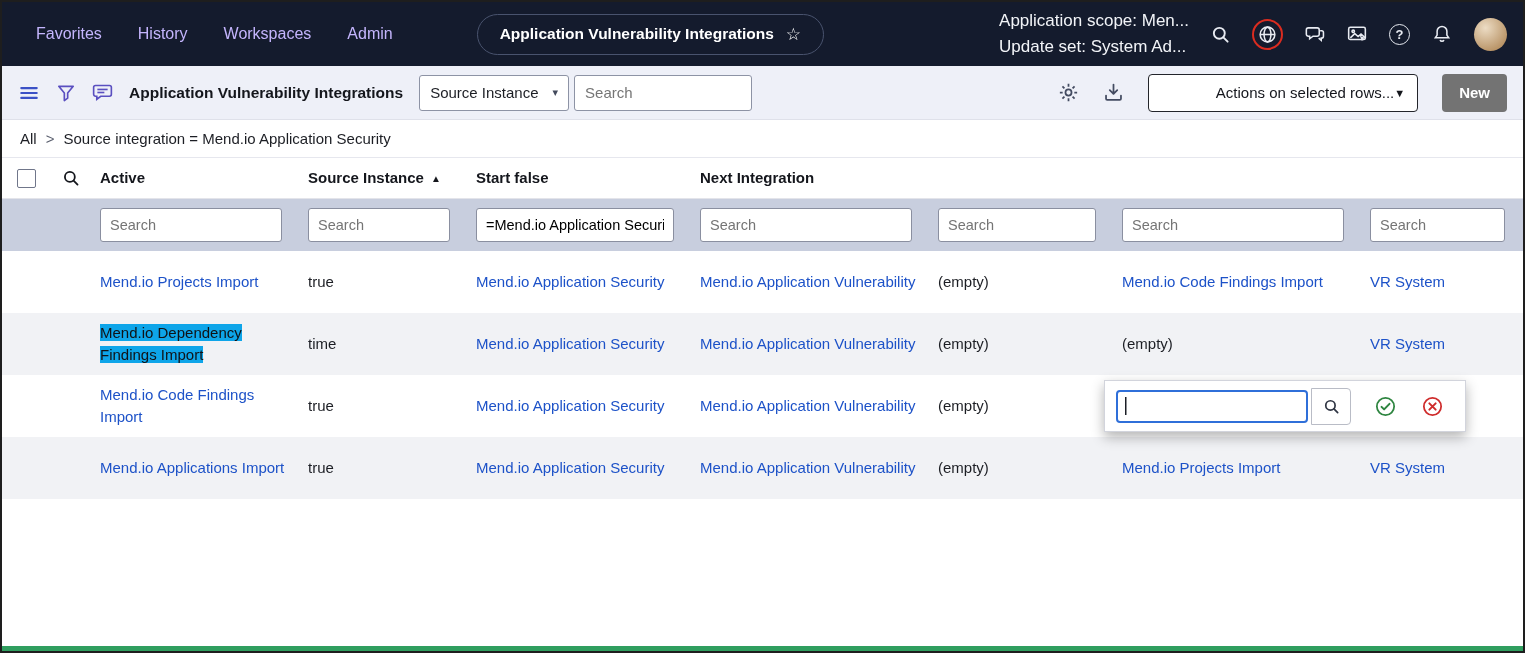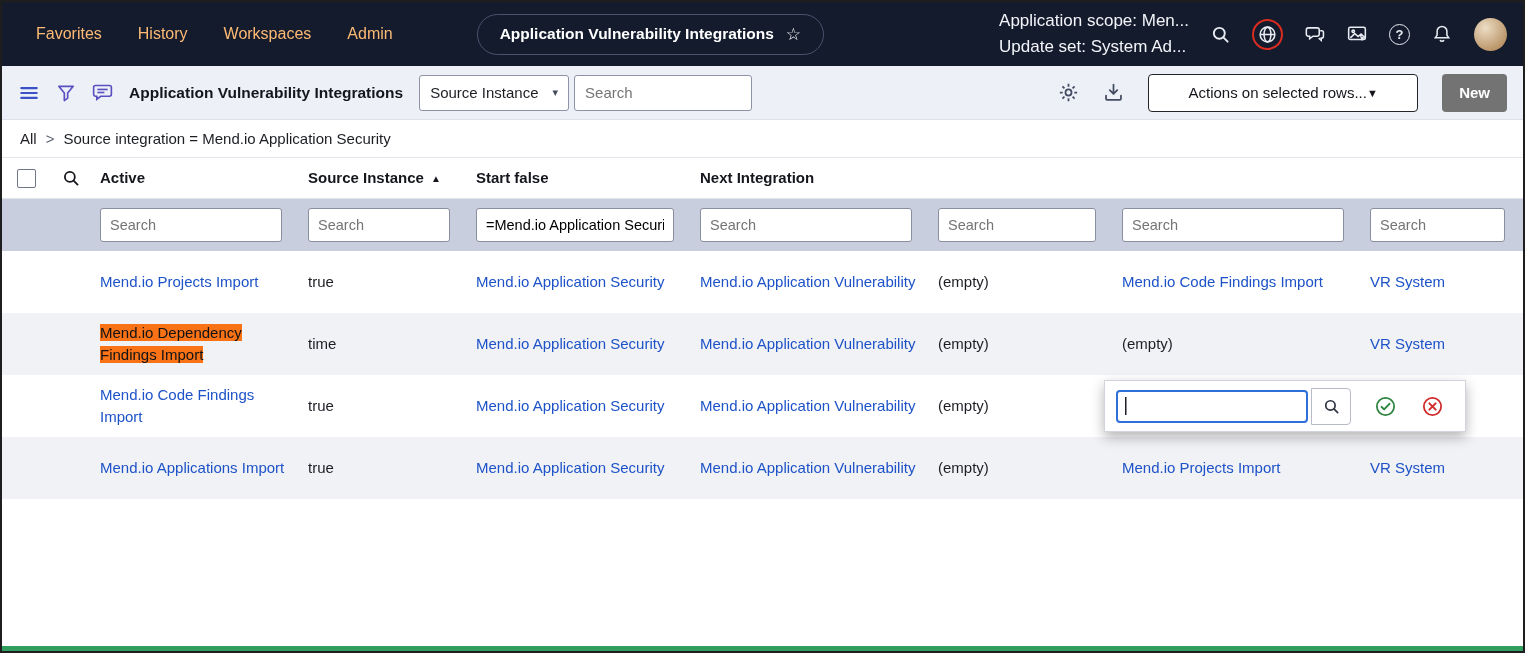--- a/index.html
+++ b/index.html
@@ -1,21 +1,21 @@
 <!DOCTYPE html>
 <html><head>
 <meta charset="utf-8">
 <style>
   html,body{margin:0;padding:0;background:#e8e8e8;}
   .page{position:relative;width:1525px;height:653px;background:#fff;border:2px solid #1e1e1e;
         box-sizing:border-box;font-family:"Liberation Sans",sans-serif;overflow:hidden;}
 
   
   .topnav{height:64px;background:#141b2d;display:flex;align-items:center;color:#fff;padding:0 16px;box-sizing:border-box;}
-  .nav-item{padding:10px 18px;font-size:16px;font-weight:500;color:#fdba74;cursor:pointer;white-space:nowrap;}
+  .nav-item{padding:10px 18px;font-size:16px;font-weight:500;color:#c4b5fd;cursor:pointer;white-space:nowrap;}
   .pill{margin-left:66px;display:flex;align-items:center;gap:12px;border:1px solid #49536e;border-radius:22px;
         padding:9px 22px;font-weight:700;font-size:15.5px;white-space:nowrap;}
   .star{font-size:17px;font-weight:400;}
   .nav-right{margin-left:auto;display:flex;align-items:center;gap:22px;}
   .scope-text{font-size:17px;line-height:1.55;color:#f2f4f8;white-space:nowrap;}
   .nav-icon{display:flex;align-items:center;color:#e8ebf2;cursor:pointer;}
   .globe-wrap{border:2.5px solid #da2c20;border-radius:50%;padding:4px;display:flex;align-items:center;justify-content:center;}
   .q-icon{width:19px;height:19px;border:1.7px solid #e8ebf2;border-radius:50%;display:flex;align-items:center;
           justify-content:center;font-size:13px;font-weight:700;color:#e8ebf2;}
   .avatar{width:33px;height:33px;border-radius:50%;background:radial-gradient(circle at 35% 30%,#ecdcc4,#b99467 75%);}
@@ -28,21 +28,21 @@
   .funnel-icon,.chatlines-icon{color:#5a4fc0;}
   .list-title{font-weight:700;font-size:15.5px;color:#14161c;white-space:nowrap;}
   .search-group{display:flex;align-items:center;gap:5px;}
   .field-select{height:36px;background:#fff;border:1px solid #8d93a5;border-radius:3px;display:flex;align-items:center;
                 justify-content:space-between;padding:0 10px;font-size:15px;min-width:148px;color:#1c1e24;cursor:pointer;box-sizing:border-box;}
   .select-caret{font-size:11px;color:#434a5c;margin-left:14px;}
   .tb-search{height:36px;width:178px;border:1px solid #8d93a5;border-radius:3px;padding:0 10px;font-size:15px;box-sizing:border-box;}
   .toolbar-right{margin-left:auto;display:flex;align-items:center;gap:24px;}
   .dark-icon{color:#434b61;}
   .actions-select{height:38px;border:1.5px solid #23252b;border-radius:4px;background:#fff;display:flex;align-items:center;
-                  justify-content:center;padding:0 12px;width:270px;font-size:15px;color:#14161c;cursor:pointer;box-sizing:border-box;}
+                  justify-content:flex-end;padding:0 12px;width:270px;font-size:15px;color:#14161c;cursor:pointer;box-sizing:border-box;}
   .actions-caret{font-size:11px;color:#14161c;}
   .new-btn{height:38px;background:#737373;color:#fff;border:none;border-radius:4px;font-size:15px;font-weight:600;
            padding:0 17px;cursor:pointer;font-family:"Liberation Sans",sans-serif;}
 
   
   .breadcrumb{height:38px;display:flex;align-items:center;padding:0 18px;font-size:15px;color:#1c1e24;background:#fff;
               border-bottom:1px solid #e6e7ee;gap:9px;box-sizing:border-box;}
   .crumb{cursor:pointer;}
   .crumb-sep{color:#5a5f6e;}
 
@@ -54,21 +54,21 @@
   .header-row .cell{font-weight:700;font-size:15px;color:#14161c;white-space:nowrap;}
   .sort-arrow{font-size:10px;margin-left:7px;color:#14161c;}
   .cb{width:17px;height:17px;border:1px solid #70768a;border-radius:2px;background:#fff;}
   .hdr-search{color:#3c49c0;}
   .filter-row{background:#c8cede;height:52px;align-items:center;}
   .filter-row .cell{padding:0 18px 0 8px;}
   .filter-input{height:34px;border:1px solid #8a8fa0;border-radius:3px;padding:0 9px;font-size:14.5px;width:100%;box-sizing:border-box;}
   .row{min-height:62px;font-size:15px;color:#1c1e24;}
   .row:nth-child(even){background:#f1f2f5;}
   .link{color:#1d52c8;text-decoration:none;cursor:pointer;}
-  .hl{background:#f97316;color:#101216;}
+  .hl{background:#0ea5e9;color:#101216;}
   .popup-anchor{position:relative;}
 
   
   .popup{position:absolute;left:-10px;top:50%;transform:translateY(-50%);width:362px;height:52px;background:#fff;
          border:1px solid #d2d4dc;box-shadow:0 5px 12px rgba(0,0,0,.3);display:flex;align-items:center;
          padding:0 11px;gap:24px;z-index:6;box-sizing:border-box;}
   .popup-input-group{display:flex;align-items:center;}
   .popup-input{height:33px;width:192px;border:2px solid #2f6fd9;border-radius:4px;box-sizing:border-box;
                background:linear-gradient(#1b1e26,#1b1e26) 7px 50% / 1.5px 18px no-repeat #fff;}
   .popup-search-btn{height:37px;width:40px;border:1px solid #b9bcc6;border-radius:0 4px 4px 0;display:flex;

